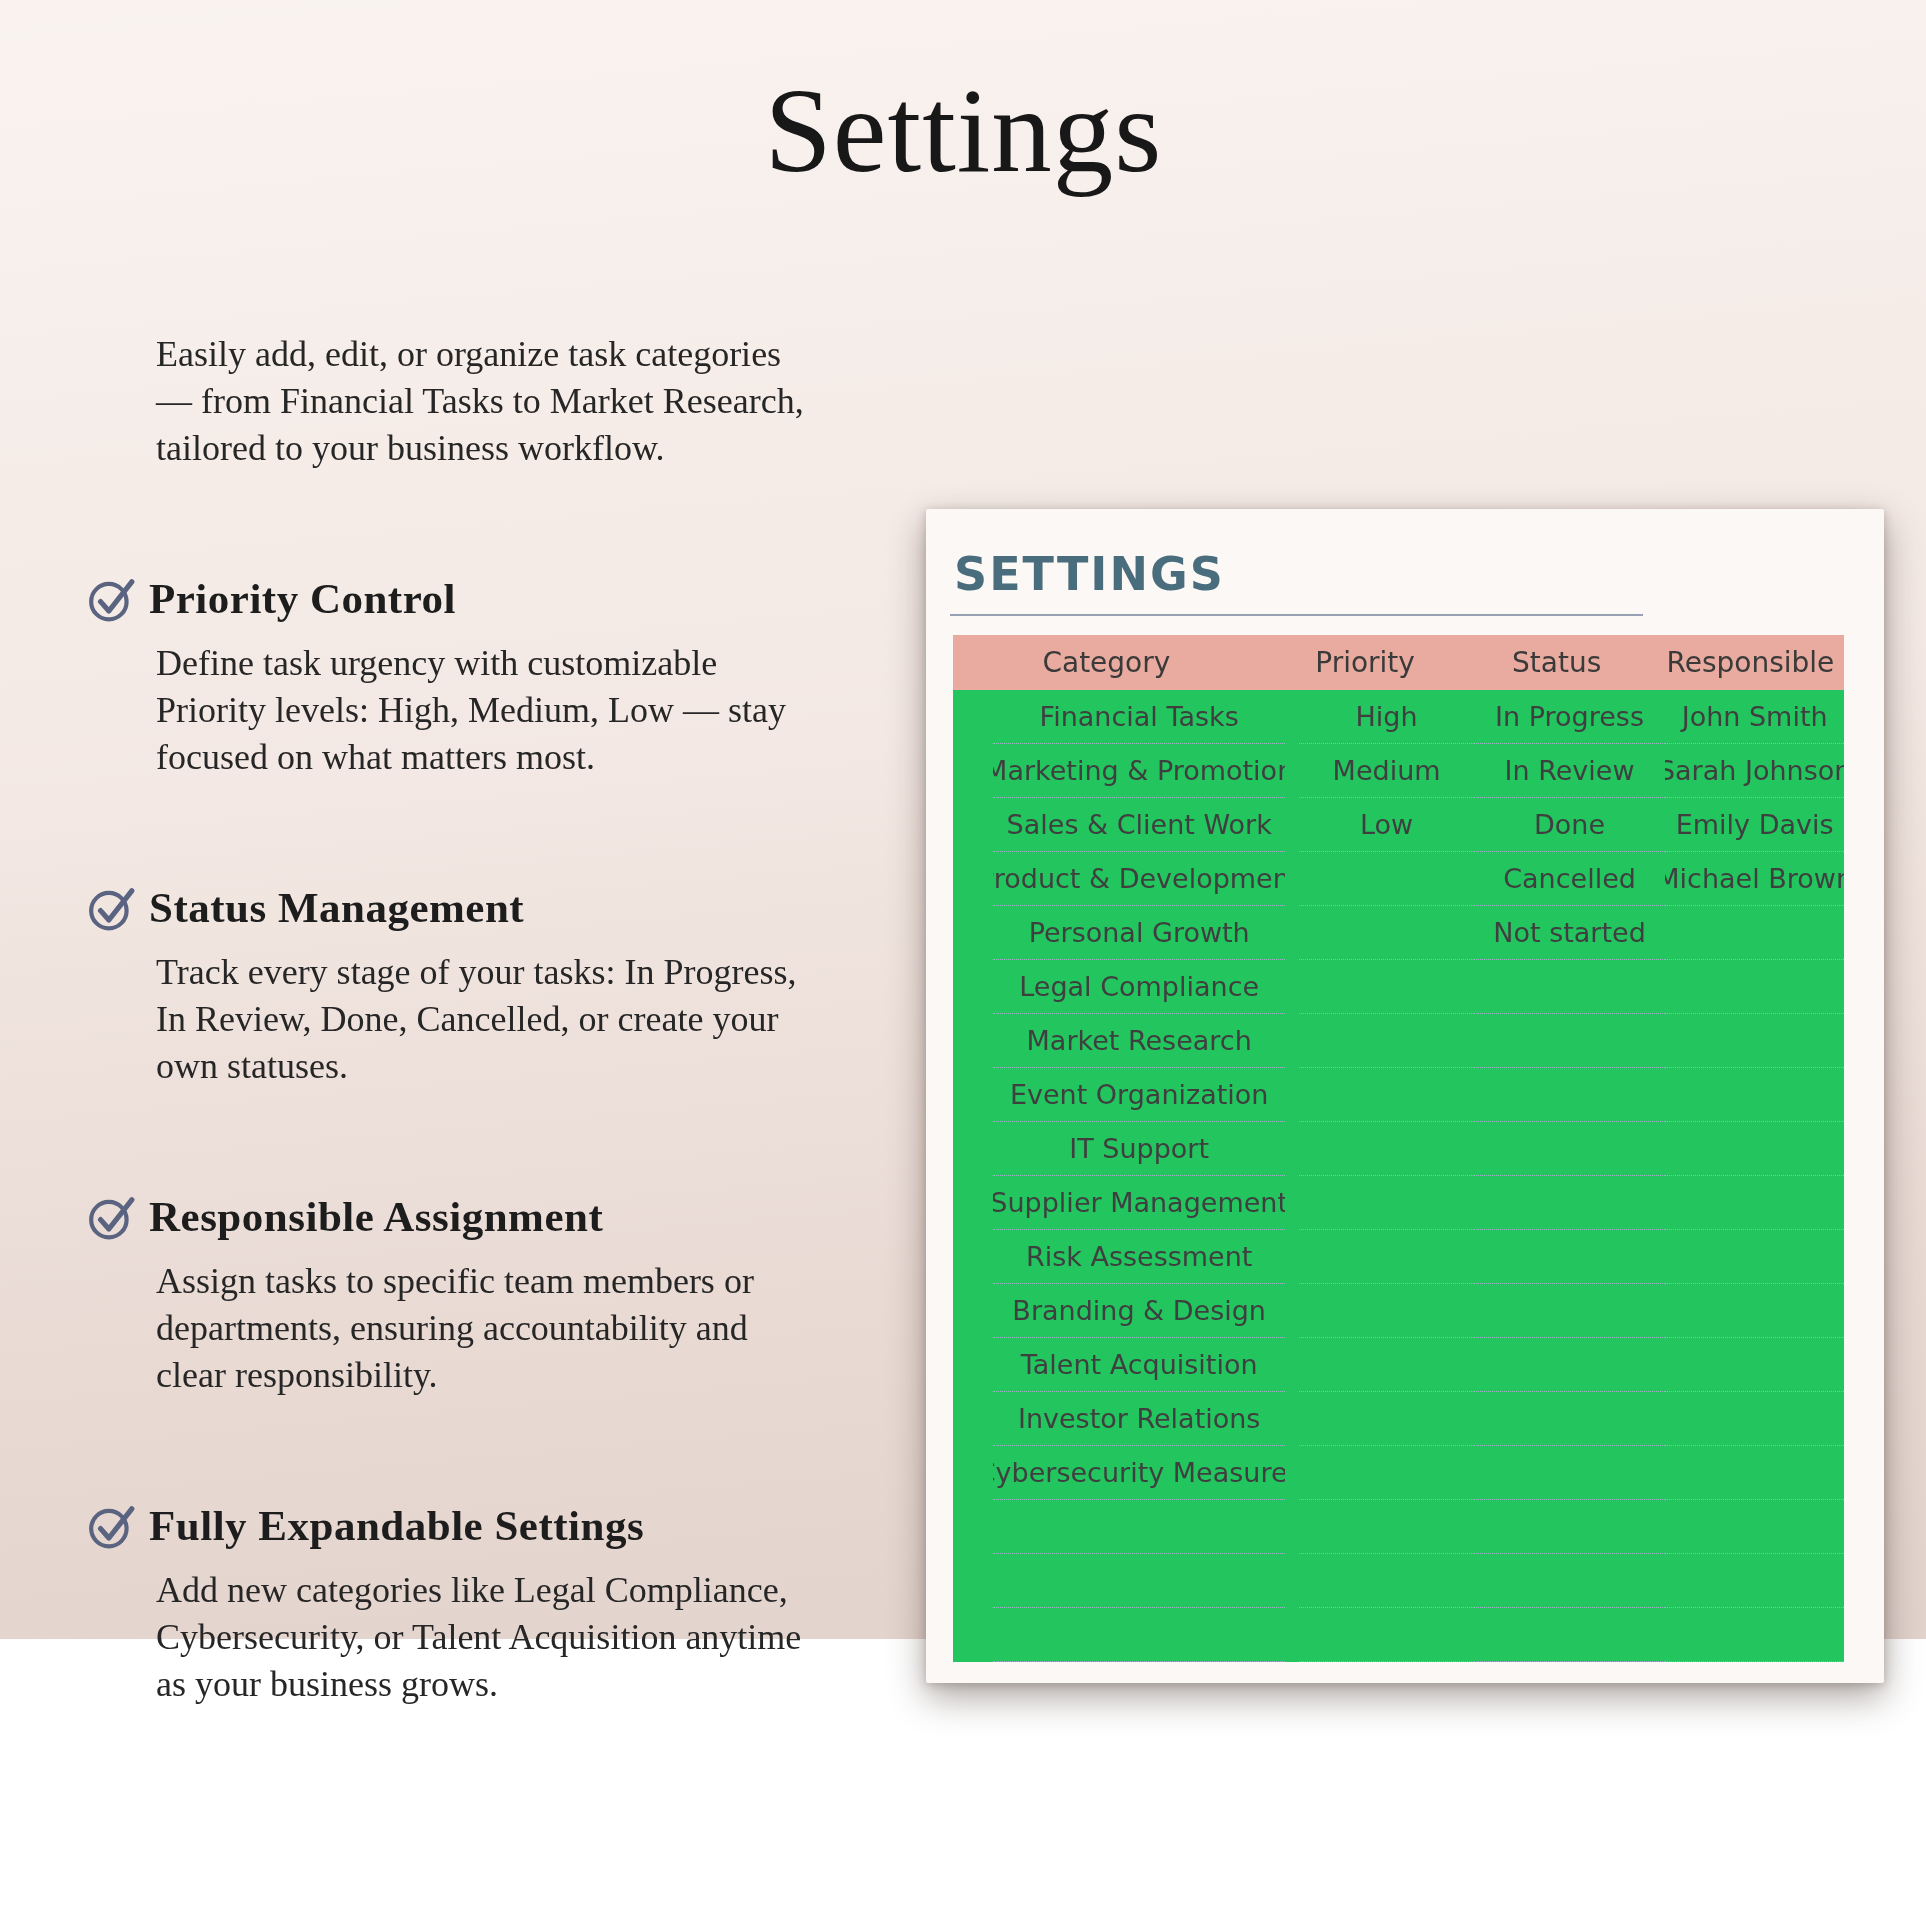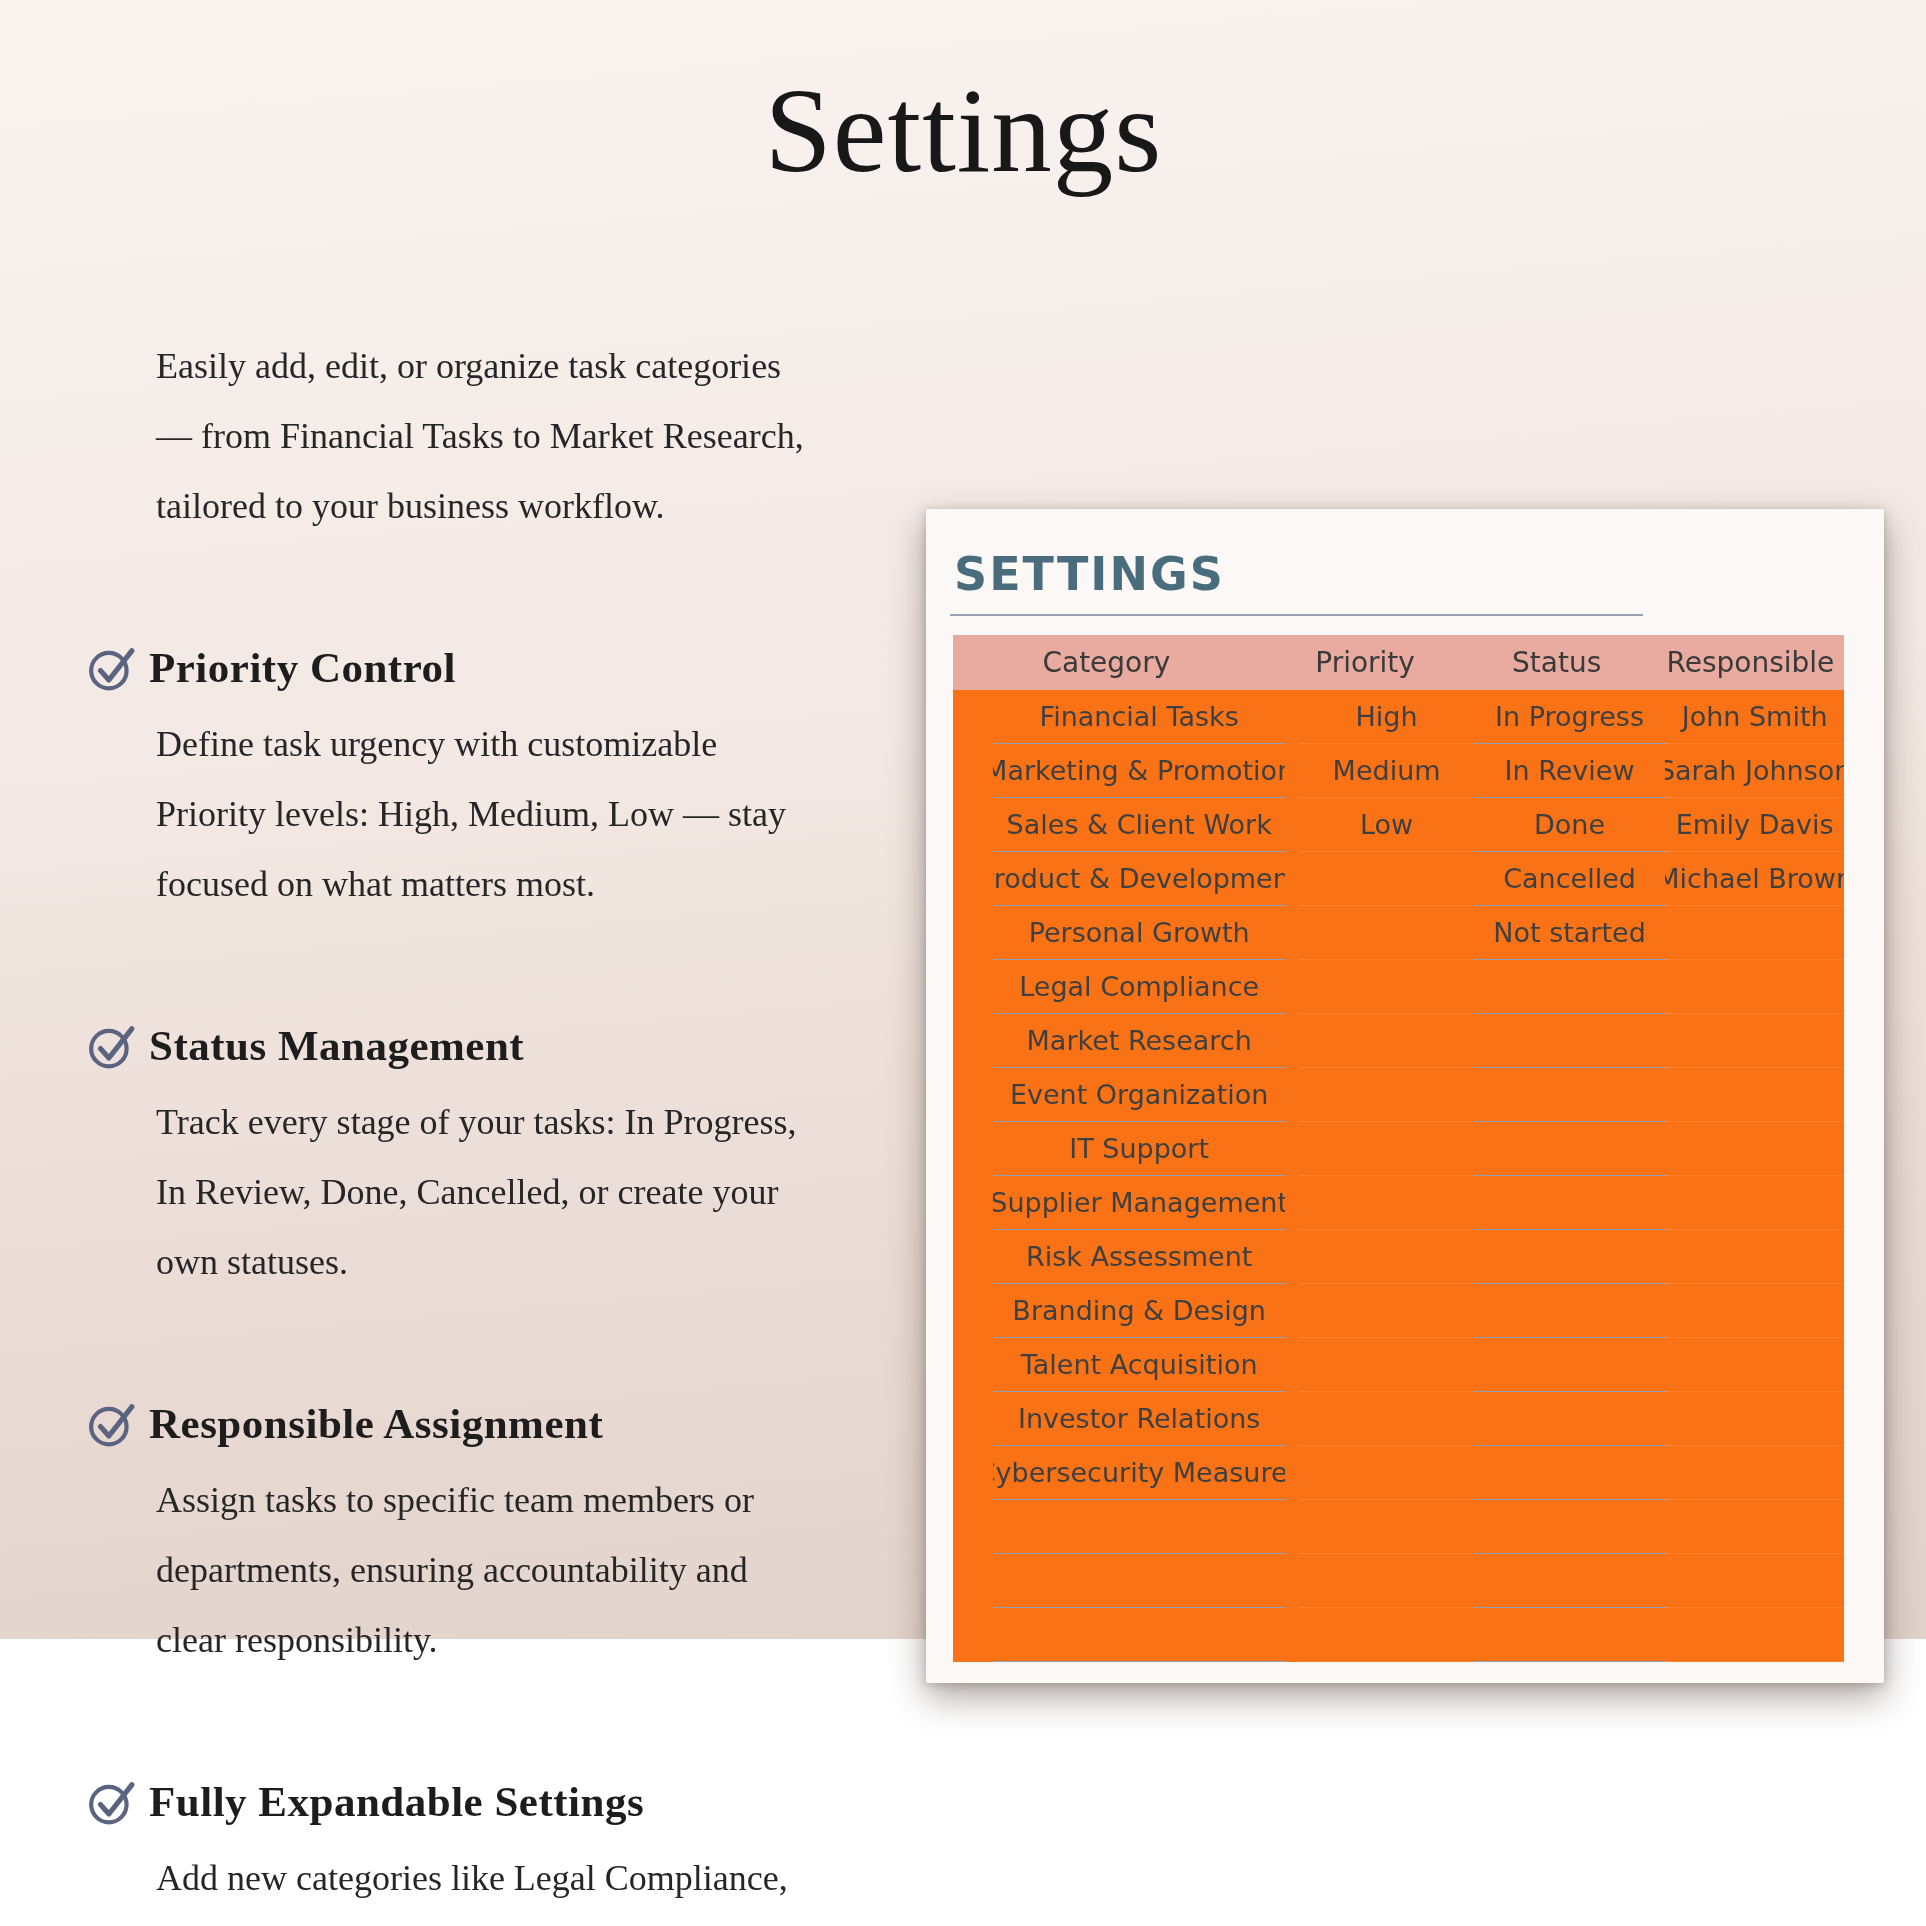--- a/index.html
+++ b/index.html
@@ -52,21 +52,21 @@
   .feature-heading {
     margin: 0;
     font-size: 43px;
     font-weight: 700;
     color: #1d1d1d;
     letter-spacing: 0.5px;
   }
   .feature-body {
     margin: 16px 0 0 69px;
     font-size: 36px;
-    line-height: 70px;
+    line-height: 47px;
     color: #262626;
     white-space: pre-line;
   }
   
   .panel {
     position: absolute;
     left: 926px;
     top: 509px;
     width: 958px;
     height: 1174px;
@@ -107,21 +107,21 @@
     height: 55px;
     background: #e9ab9f;
   }
   .thead .tcell {
     font-size: 28px;
     color: #3a3a3a;
     border-bottom: none;
   }
   .tdata {
     height: 54px;
-    background: #f97316;
+    background: #22c55e;
     padding-left: 40px;
   }
   .tcell {
     height: 100%;
     display: flex;
     align-items: center;
     justify-content: center;
     font-size: 27px;
     color: #3f3f3f;
     border-bottom: 1px dotted #9fb0c4;

